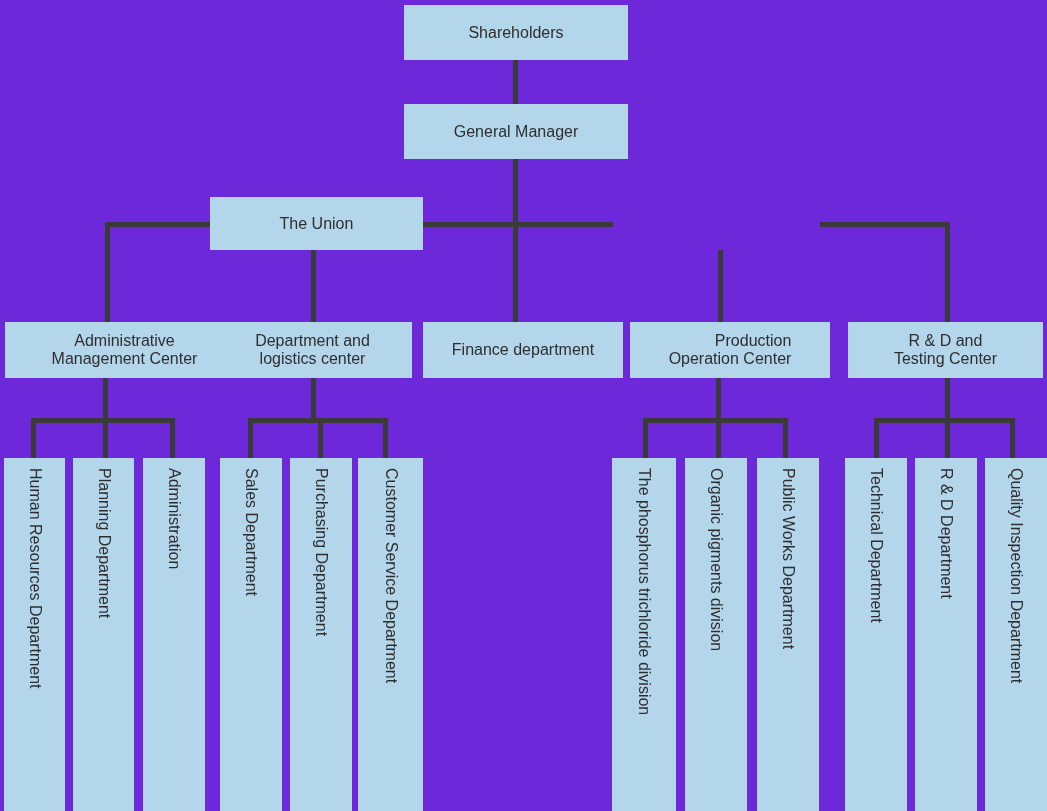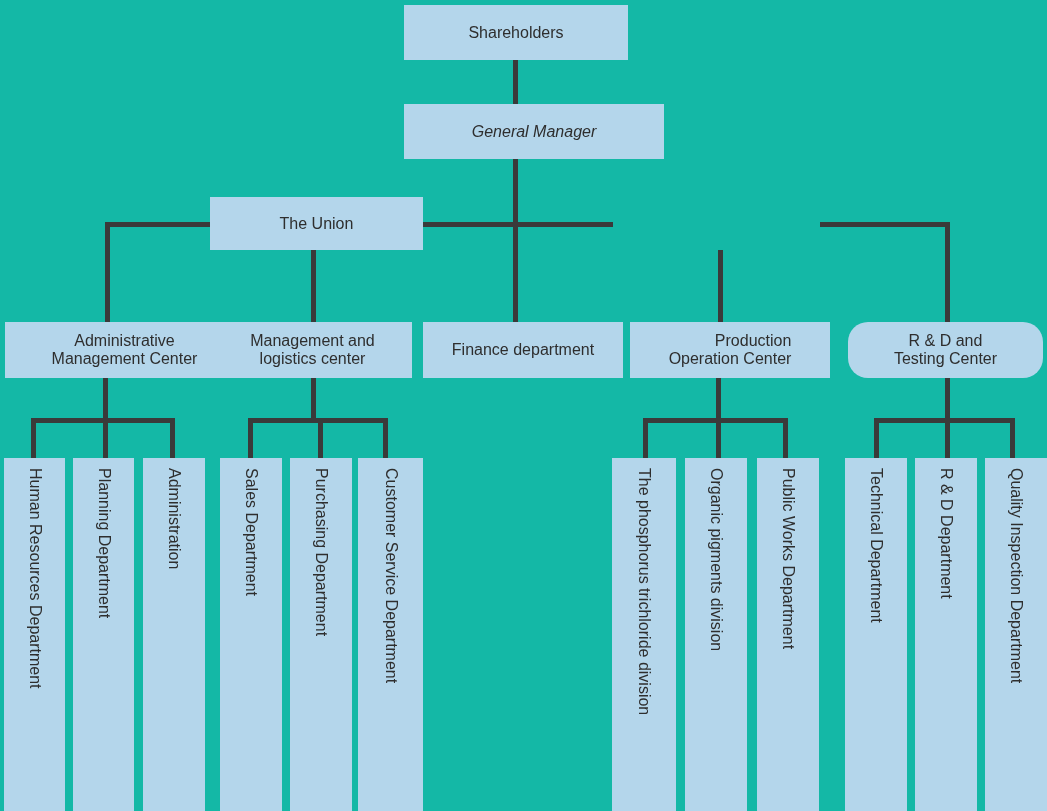--- a/index.html
+++ b/index.html
@@ -9,21 +9,21 @@
     background: #ffffff;
   }
   body {
     font-family: "Liberation Sans", sans-serif;
     color: #2b2b2b;
   }
   #chart-canvas {
     position: relative;
     width: 1047px;
     height: 811px;
-    background: #14b8a6;
+    background: #6d28d9;
     overflow: hidden;
   }
   .node {
     position: absolute;
     background: #b4d6eb;
     display: flex;
     align-items: center;
     justify-content: center;
     box-sizing: border-box;
     text-align: center;
@@ -95,49 +95,49 @@
   <div class="conn" style="left:945px; top:378px; width:5px; height:44px;"></div>
   <div class="conn" style="left:874px; top:418px; width:141px; height:5px;"></div>
   <div class="conn" style="left:874px; top:418px; width:5px; height:40px;"></div>
   <div class="conn" style="left:945px; top:418px; width:5px; height:40px;"></div>
   <div class="conn" style="left:1010px; top:418px; width:5px; height:40px;"></div>
 
   <div class="node" style="left:404px; top:5px; width:224px; height:55px;">
     <span class="node-label">Shareholders</span>
   </div>
 
-  <div class="node" style="left:404px; top:104px; width:260px; height:55px;font-style:italic;">
+  <div class="node" style="left:404px; top:104px; width:224px; height:55px;">
     <span class="node-label">General Manager</span>
   </div>
 
   <div class="node" style="left:210px; top:197px; width:213px; height:53px;">
     <span class="node-label">The Union</span>
   </div>
 
 
   <div class="node" style="left:5px; top:322px; width:239px; height:56px;justify-content:center;">
     <span class="node-label">Administrative
 Management Center</span>
   </div>
 
   <div class="node" style="left:213px; top:322px; width:199px; height:56px;">
-    <span class="node-label">Management and
+    <span class="node-label">Department and
 logistics center</span>
   </div>
 
   <div class="node" style="left:423px; top:322px; width:200px; height:56px;">
     <span class="node-label">Finance department</span>
   </div>
 
   <div class="node" style="left:630px; top:322px; width:200px; height:56px;text-align:right;">
     <span class="node-label">Production
 Operation Center</span>
   </div>
 
-  <div class="node" style="left:848px; top:322px; width:195px; height:56px;border-radius:20px;">
+  <div class="node" style="left:848px; top:322px; width:195px; height:56px;">
     <span class="node-label">R &amp; D and
 Testing Center</span>
   </div>
 
   <div class="node vert" style="left:4px; top:458px; width:61px; height:353px;">
     <span class="node-label">Human Resources Department</span>
   </div>
 
   <div class="node vert" style="left:73px; top:458px; width:61px; height:353px;">
     <span class="node-label">Planning Department</span>

